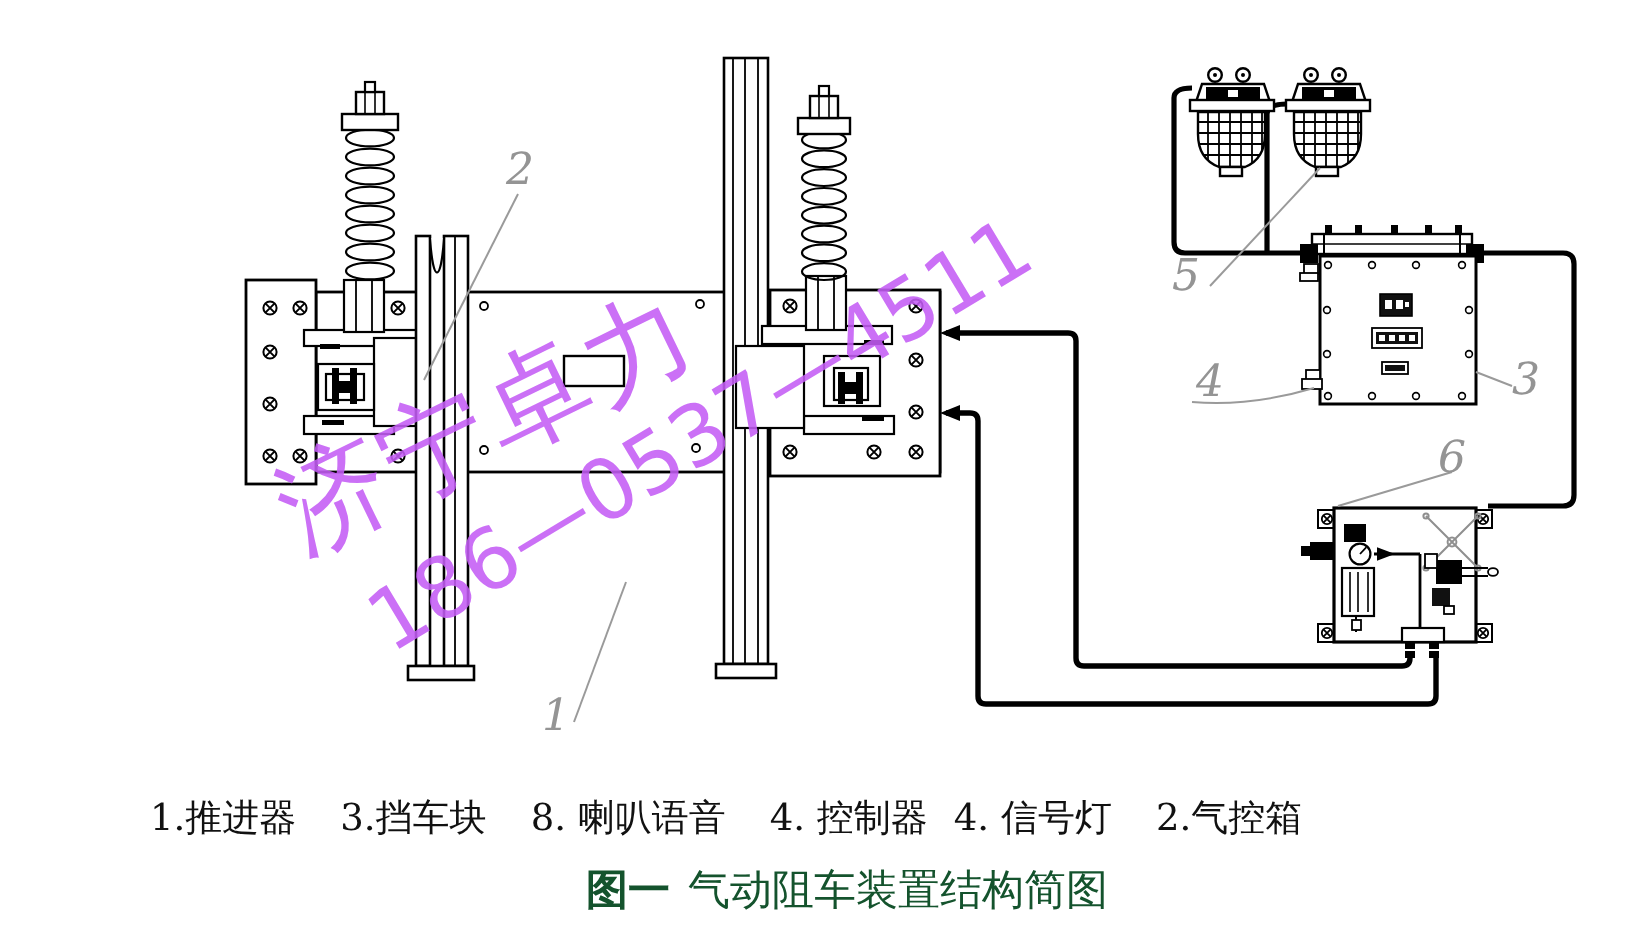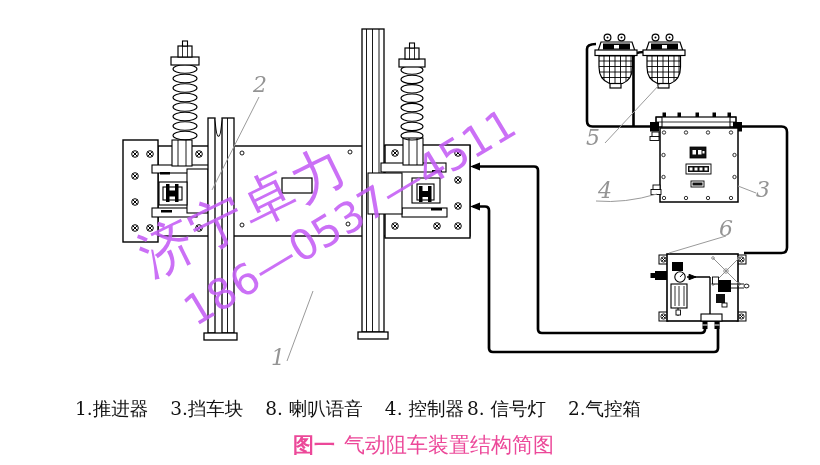--- a/index.html
+++ b/index.html
@@ -14,26 +14,26 @@
     transform-origin:left center;opacity:.88;z-index:5;
   }
   .wm-cjk{left:143px;top:233px;font-size:54px;letter-spacing:2px;transform:rotate(-26deg);}
   .wm-num{left:188px;top:294px;font-size:42px;letter-spacing:0;transform:rotate(-31deg);}
   .legend{
     position:absolute;left:75px;top:396px;width:740px;
     font-family:"DejaVu Serif","Liberation Serif",serif;
     font-size:18.5px;color:#111;white-space:nowrap;z-index:6;
   }
   .legend .legend-item{margin-right:22px;text-align:right;}
-  .legend .legend-item:nth-child(4){margin-right:3px;}
+  .legend .legend-item:nth-child(4){margin-right:13px;}
   .legend .legend-item:last-child{margin-right:0;}
   .figcaption{
     position:absolute;left:293px;top:431px;
     font-family:"DejaVu Serif","Liberation Serif",serif;
-    font-size:21px;color:#ec4899;white-space:nowrap;z-index:6;
+    font-size:21px;color:#14532d;white-space:nowrap;z-index:6;
   }
   .figcaption .fig-label{font-weight:bold;margin-right:9px;}
 </style>
 </head>
 <body>
 
 <div class="stage">
 
 <svg width="820" height="465" viewBox="0 0 820 465">
   <defs>
@@ -303,18 +303,18 @@
     <text x="756" y="197">3</text>
     <text x="598" y="198">4</text>
     <text x="586" y="145">5</text>
     <text x="719" y="236">6</text>
   </g>
 </svg>
 
   <div class="watermark wm-cjk" style="color: rgb(196, 93, 245);">济宁卓力</div>
   <div class="watermark wm-num" style="color: rgb(196, 93, 245);">186—0537—4511</div>
 
-  <div class="legend"><span class="legend-item">1.推进器</span><span class="legend-item">3.挡车块</span><span class="legend-item">8. 喇叭语音</span><span class="legend-item">4. 控制器</span><span class="legend-item">8. 信号灯</span><span class="legend-item">2.气控箱</span></div>
+  <div class="legend"><span class="legend-item">1.推进器</span><span class="legend-item">3.挡车块</span><span class="legend-item">8. 喇叭语音</span><span class="legend-item">4. 控制器</span><span class="legend-item">4. 信号灯</span><span class="legend-item">2.气控箱</span></div>
   <div class="figcaption">
     <span class="fig-label">图一</span><span>气动阻车装置结构简图</span>
   </div>
 
 </div>
 
 </body></html>

